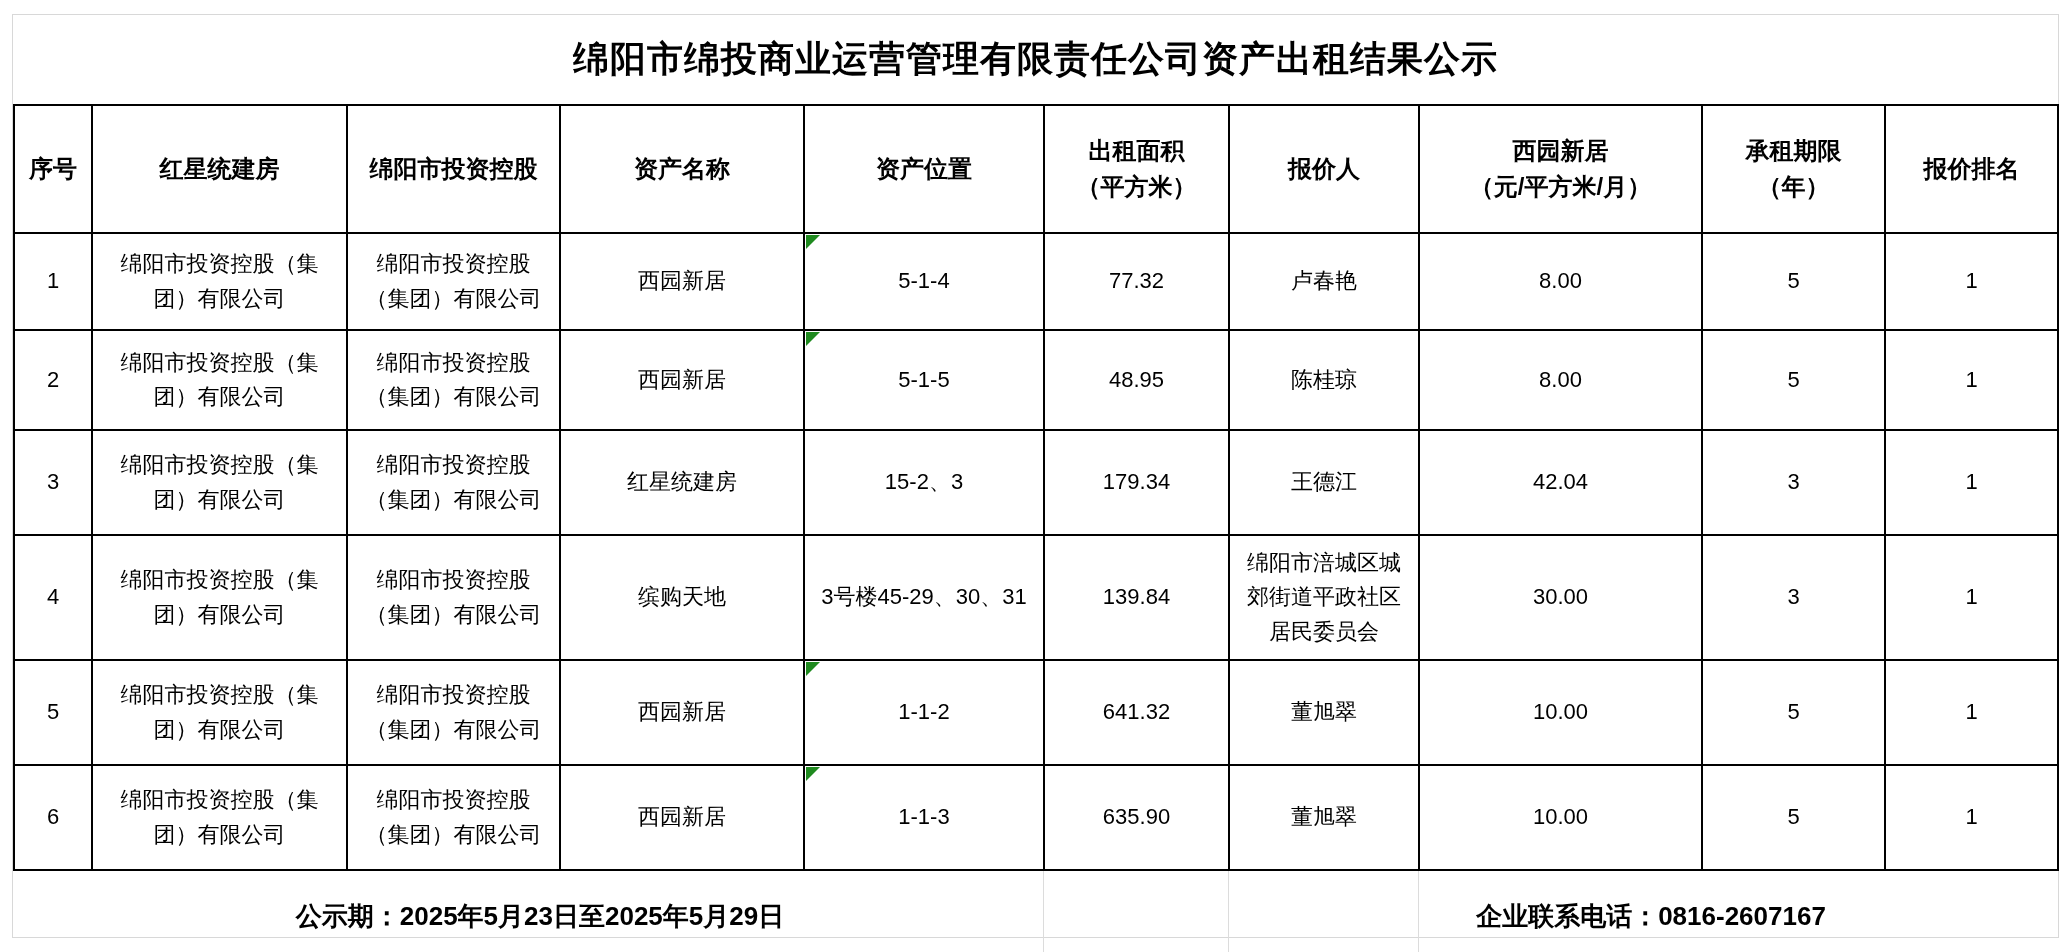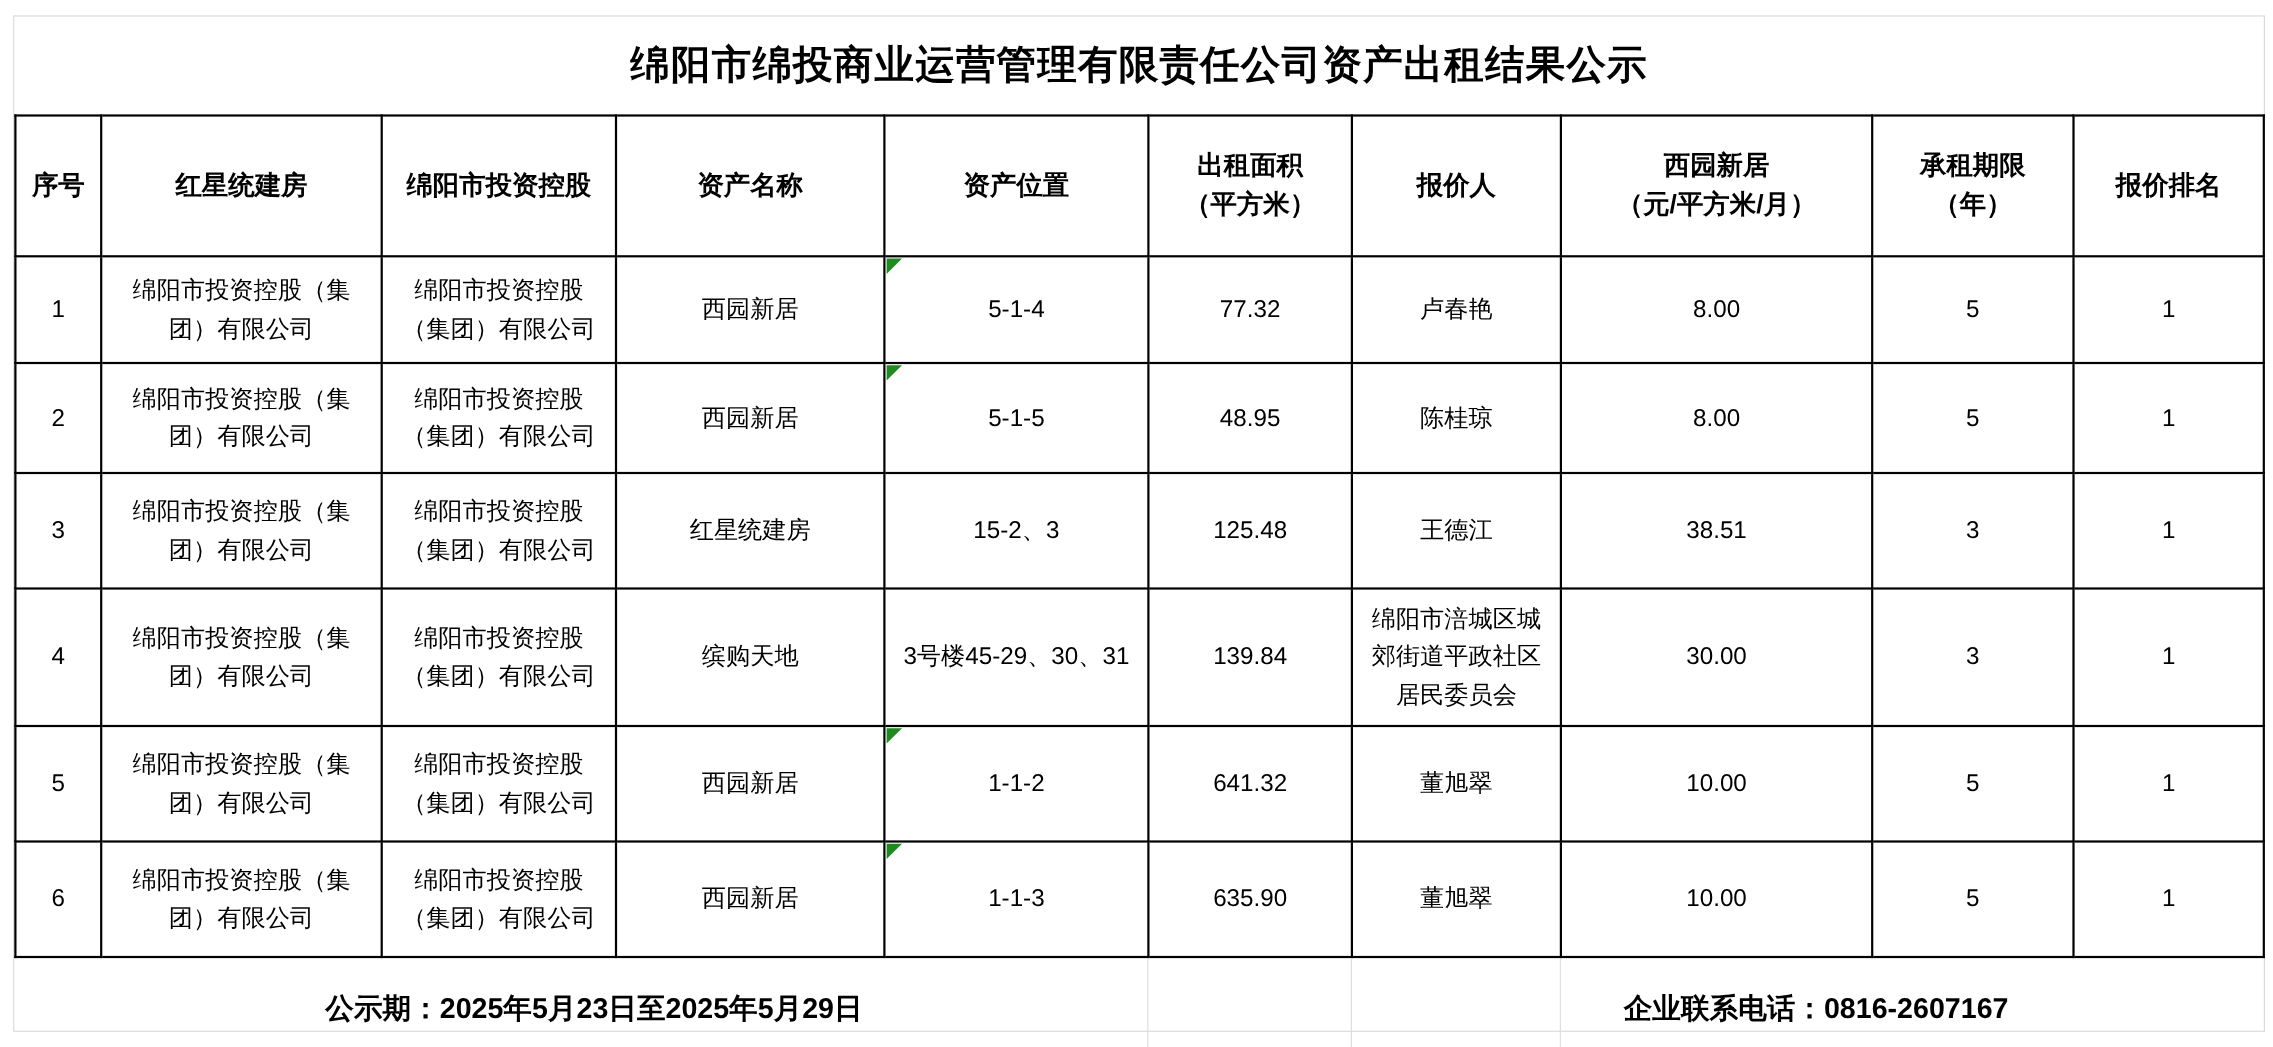--- a/index.html
+++ b/index.html
@@ -115,23 +115,23 @@
           <td>8.00</td>
           <td>5</td>
           <td>1</td>
         </tr>
         <tr style="height: 105px;">
           <td>3</td>
           <td>绵阳市投资控股（集团）有限公司</td>
           <td>绵阳市投资控股（集团）有限公司</td>
           <td>红星统建房</td>
           <td>15-2、3</td>
-          <td>125.48</td>
+          <td>179.34</td>
           <td>王德江</td>
-          <td>38.51</td>
+          <td>42.04</td>
           <td>3</td>
           <td>1</td>
         </tr>
         <tr style="height: 125px;">
           <td>4</td>
           <td>绵阳市投资控股（集团）有限公司</td>
           <td>绵阳市投资控股（集团）有限公司</td>
           <td>缤购天地</td>
           <td>3号楼45-29、30、31</td>
           <td>139.84</td>

